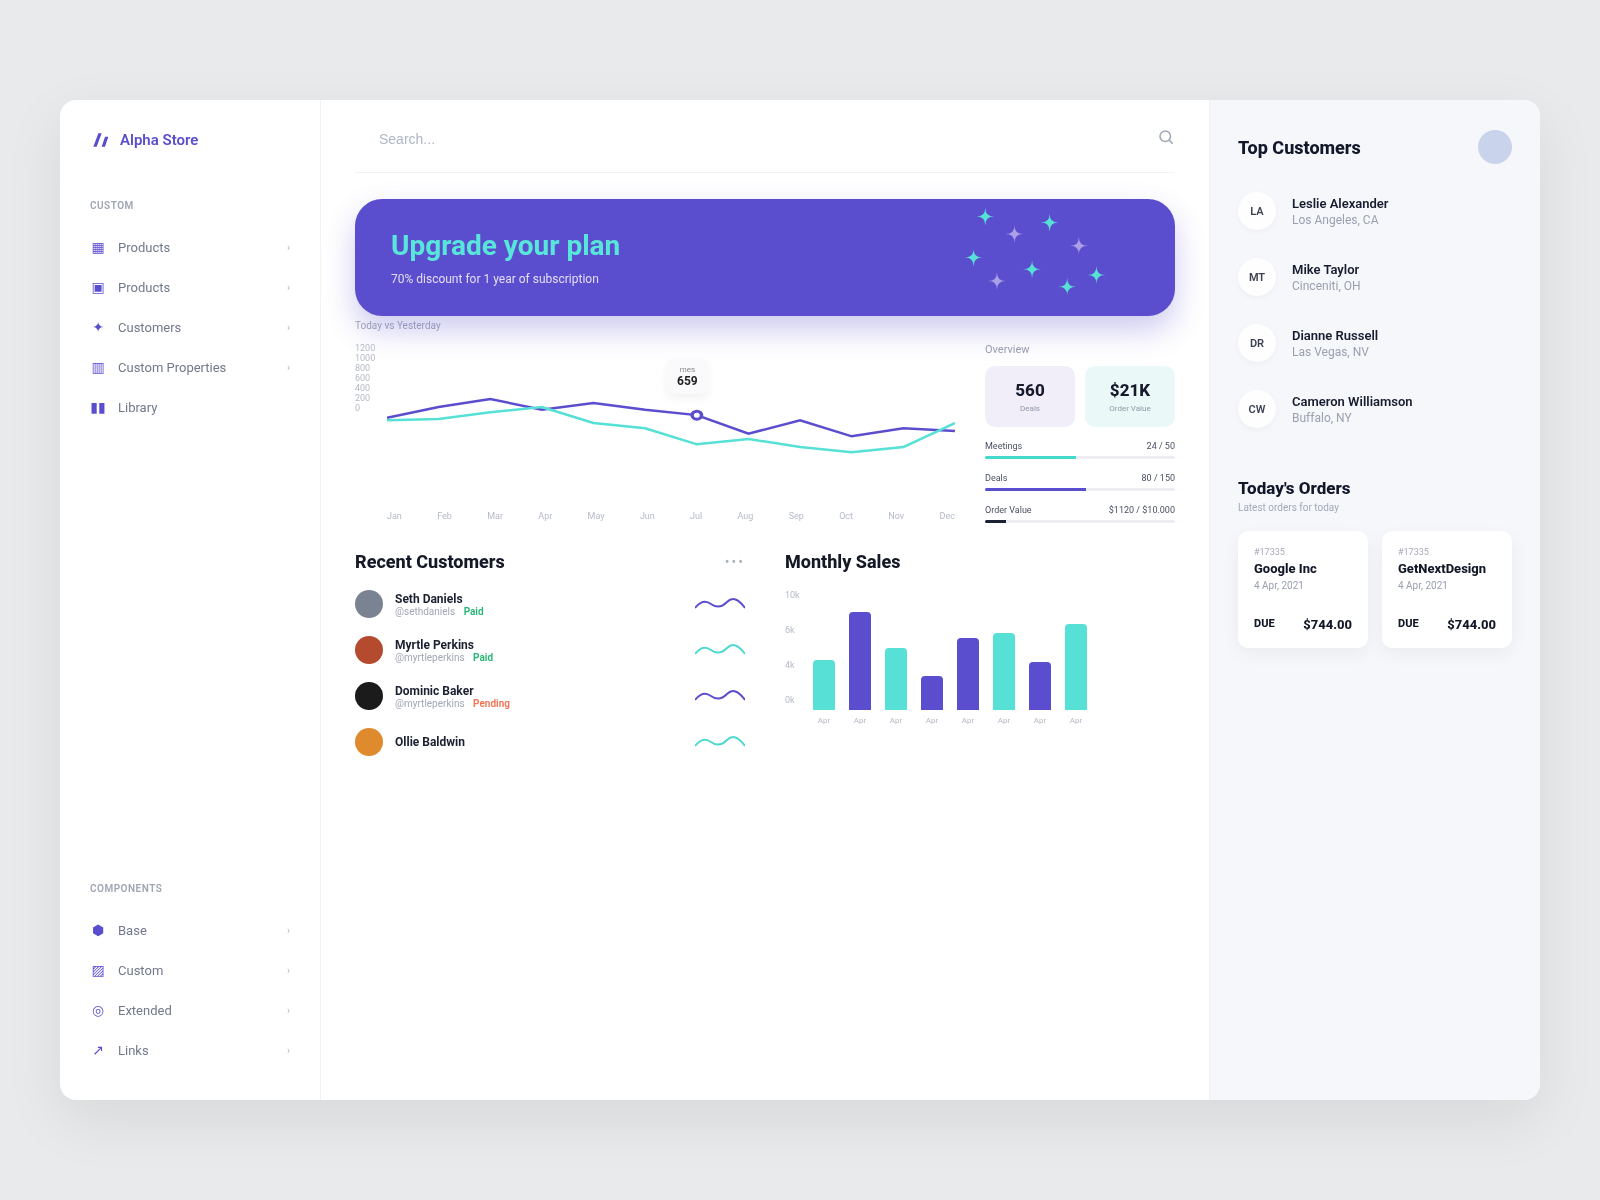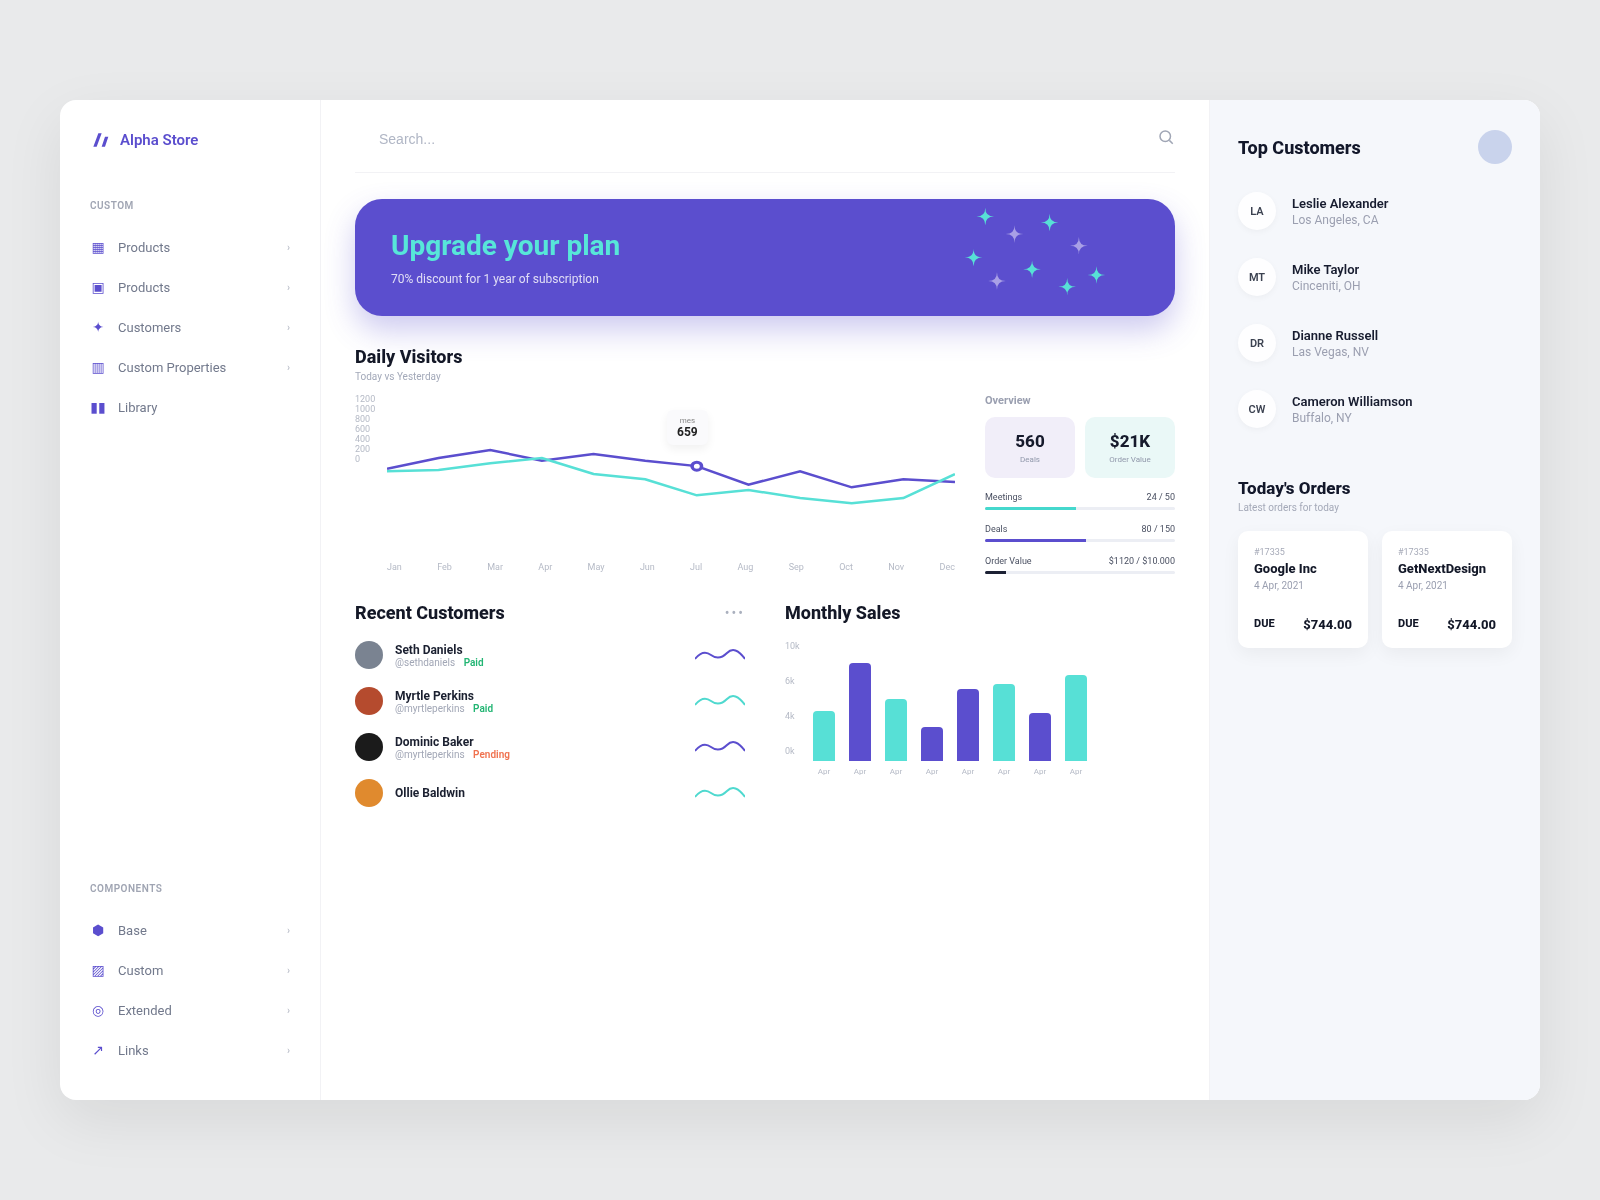--- a/index.html
+++ b/index.html
@@ -39,21 +39,21 @@
 .section-sub { font-size: 10px; color: #a3a9b9; margin-top: 4px; }
 .visitors { display: flex; gap: 30px; margin-top: 12px; }
 .chart-area { flex: 1; position: relative; }
 .y-ticks { position: absolute; left: 0; top: 0; bottom: 20px; display: flex; flex-direction: column; font-size: 9px; color: #b5bac6; }
 .x-ticks { display: flex; justify-content: space-between; padding: 4px 0 0 32px; font-size: 9px; color: #b5bac6; }
 .chart-svg { width: 100%; height: 160px; padding-left: 32px; }
 .tooltip { position: absolute; left: 52%; top: 16px; background: #fafafc; border-radius: 6px; padding: 6px 10px; font-size: 8px; color: #888; text-align: center; box-shadow: 0 4px 10px rgba(0,0,0,0.06); }
 .tooltip strong { display: block; font-size: 12px; color: #222; }
 
 .overview { width: 190px; }
-.overview-title { font-size: 11px; color: #9a9fb0; margin-bottom: 10px; font-weight: bold; }
+.overview-title { font-size: 11px; color: #9a9fb0; margin-bottom: 10px; }
 .stat-cards { display: flex; gap: 10px; }
 .stat-card { flex: 1; border-radius: 10px; padding: 14px 0; text-align: center; }
 .stat-card.purple { background: #f1eef9; }
 .stat-card.teal { background: #eaf8f7; }
 .stat-val { font-size: 17px; font-weight: 800; color: #161a2c; }
 .stat-lbl { font-size: 8px; color: #9198ab; margin-top: 4px; }
 .prog-row { display: flex; justify-content: space-between; font-size: 9px; color: #4a5062; margin-top: 14px; }
 .prog-bar { height: 3px; background: #eceef4; margin-top: 5px; border-radius: 2px; overflow: hidden; }
 .prog-fill { height: 100%; }
 
@@ -210,21 +210,20 @@
           <path d="M 200 80 Q 215 80 215 95 Q 215 80 230 80 Q 215 80 215 65 Q 215 80 200 80" fill="#a9a0e6"></path>
           <path d="M 120 120 Q 135 120 135 135 Q 135 120 150 120 Q 135 120 135 105 Q 135 120 120 120" fill="#57e0d6"></path>
           <path d="M 180 150 Q 195 150 195 165 Q 195 150 210 150 Q 195 150 195 135 Q 195 150 180 150" fill="#57e0d6"></path>
           <path d="M 60 140 Q 75 140 75 155 Q 75 140 90 140 Q 75 140 75 125 Q 75 140 60 140" fill="#a9a0e6"></path>
           <path d="M 230 130 Q 245 130 245 145 Q 245 130 260 130 Q 245 130 245 115 Q 245 130 230 130" fill="#57e0d6"></path>
           <path d="M 20 100 Q 35 100 35 115 Q 35 100 50 100 Q 35 100 35 85 Q 35 100 20 100" fill="#57e0d6"></path>
         </g>
       </svg>
     </div>
 
-    <div class="section-title">Daily Visitors</div>
     <div class="section-sub">Today vs Yesterday</div>
 
     <div class="visitors">
       <div class="chart-area">
         <div class="y-ticks" id="line-yticks">
             <span>1200</span>
             <span>1000</span>
             <span>800</span>
             <span>600</span>
             <span>400</span>

